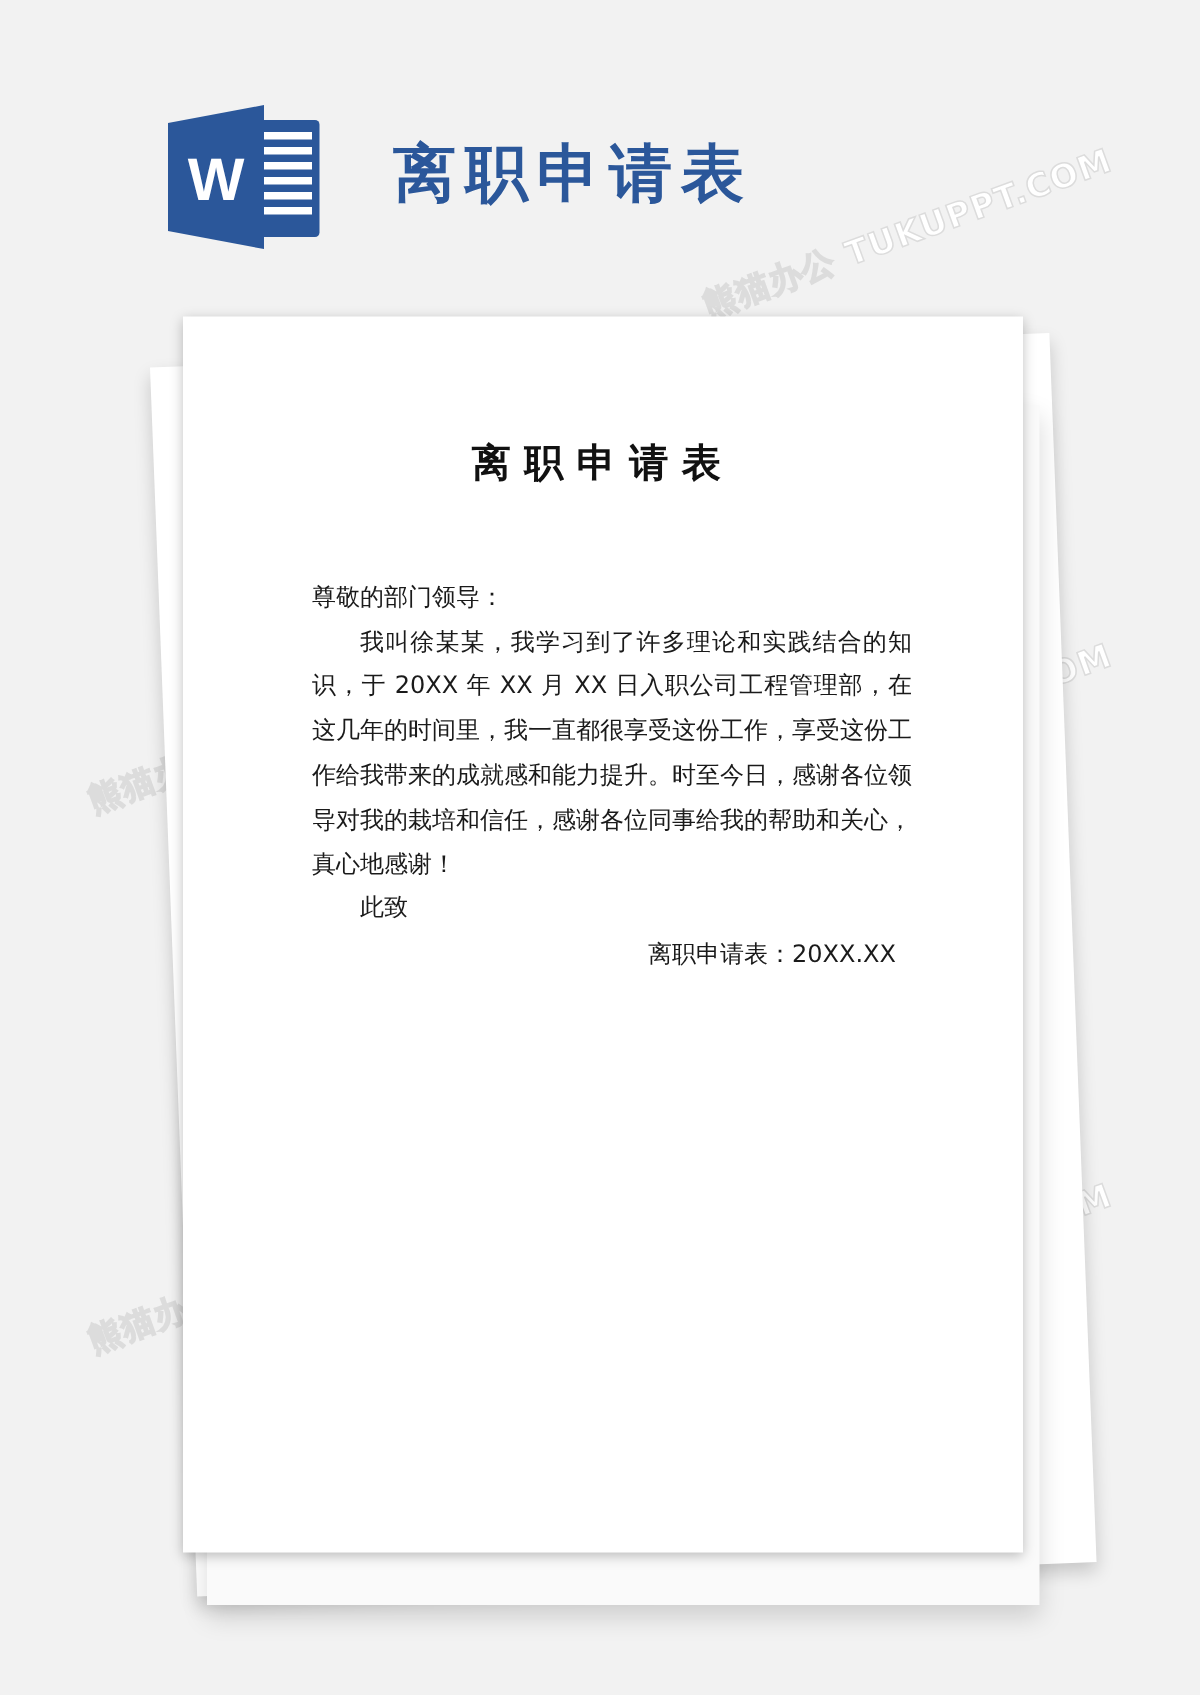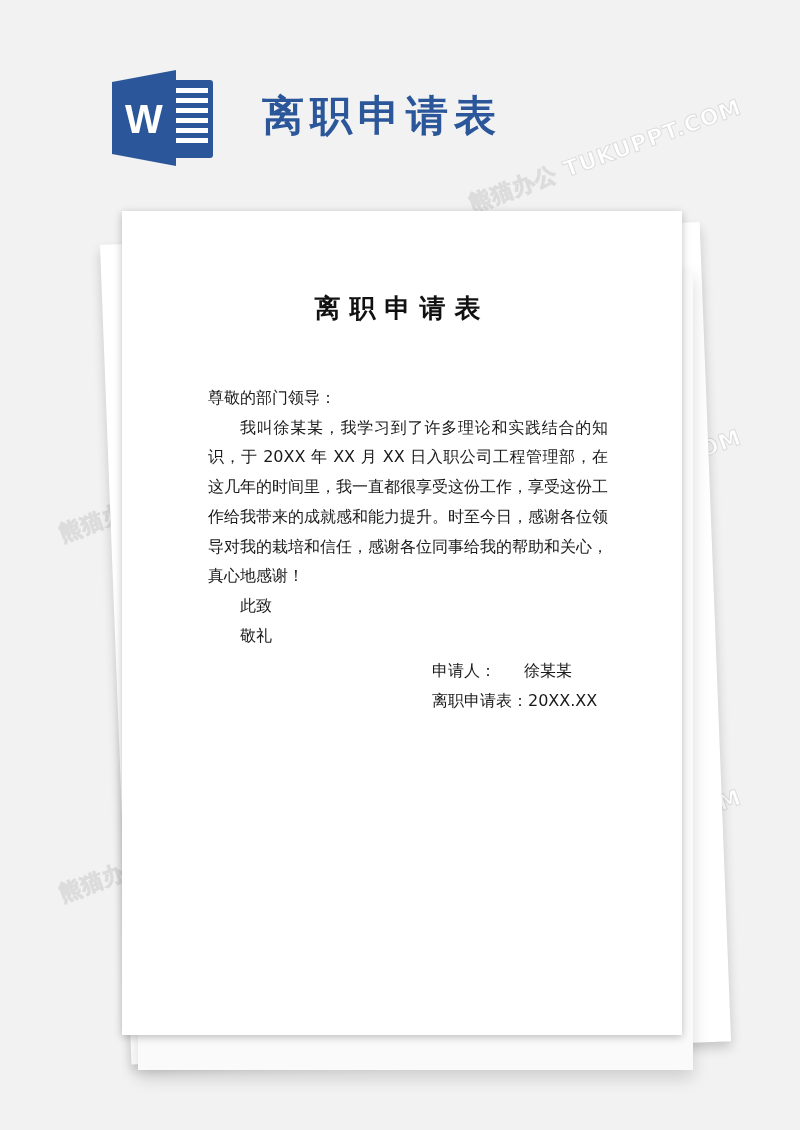--- a/index.html
+++ b/index.html
@@ -72,17 +72,15 @@
 
 <div class="paper-back"></div>
 <div class="paper-back2"></div>
 
 <div class="paper">
   <div class="doc-title">离职申请表</div>
   <div class="doc-body">
     <p>尊敬的部门领导：</p>
     <p class="indent">我叫徐某某，我学习到了许多理论和实践结合的知识，于 20XX 年 XX 月 XX 日入职公司工程管理部，在这几年的时间里，我一直都很享受这份工作，享受这份工作给我带来的成就感和能力提升。时至今日，感谢各位领导对我的栽培和信任，感谢各位同事给我的帮助和关心，真心地感谢！</p>
     <p class="closing">此致</p>
-    <p class="closing">敬礼</p>
-    <p class="sig" style="margin-top:6px;"><span>申请人：</span><span style="display:inline-block;width:28px;"></span><span>徐某某</span></p>
     <p class="sig"><span>离职申请表：</span><span>20XX.XX</span></p>
   </div>
 </div>
 
 </body></html>

